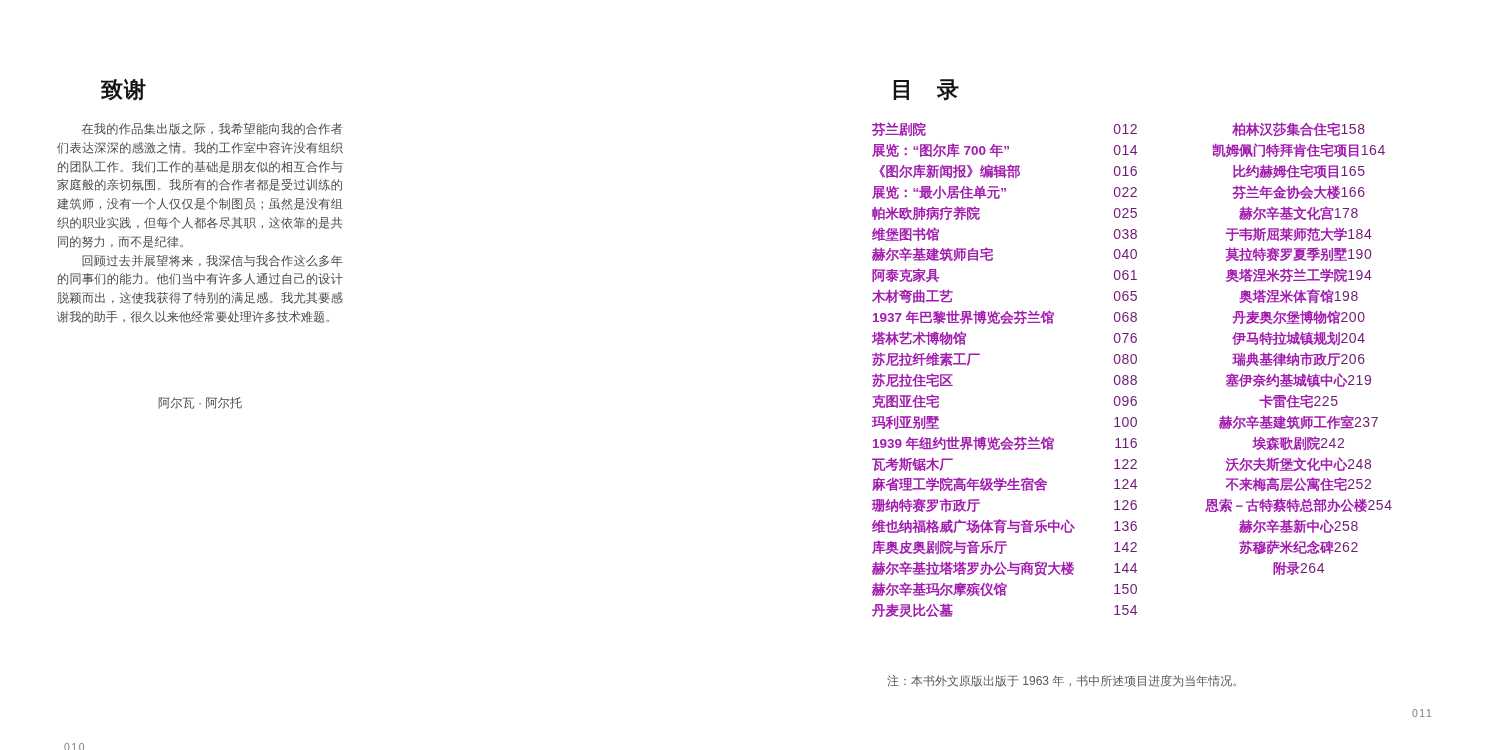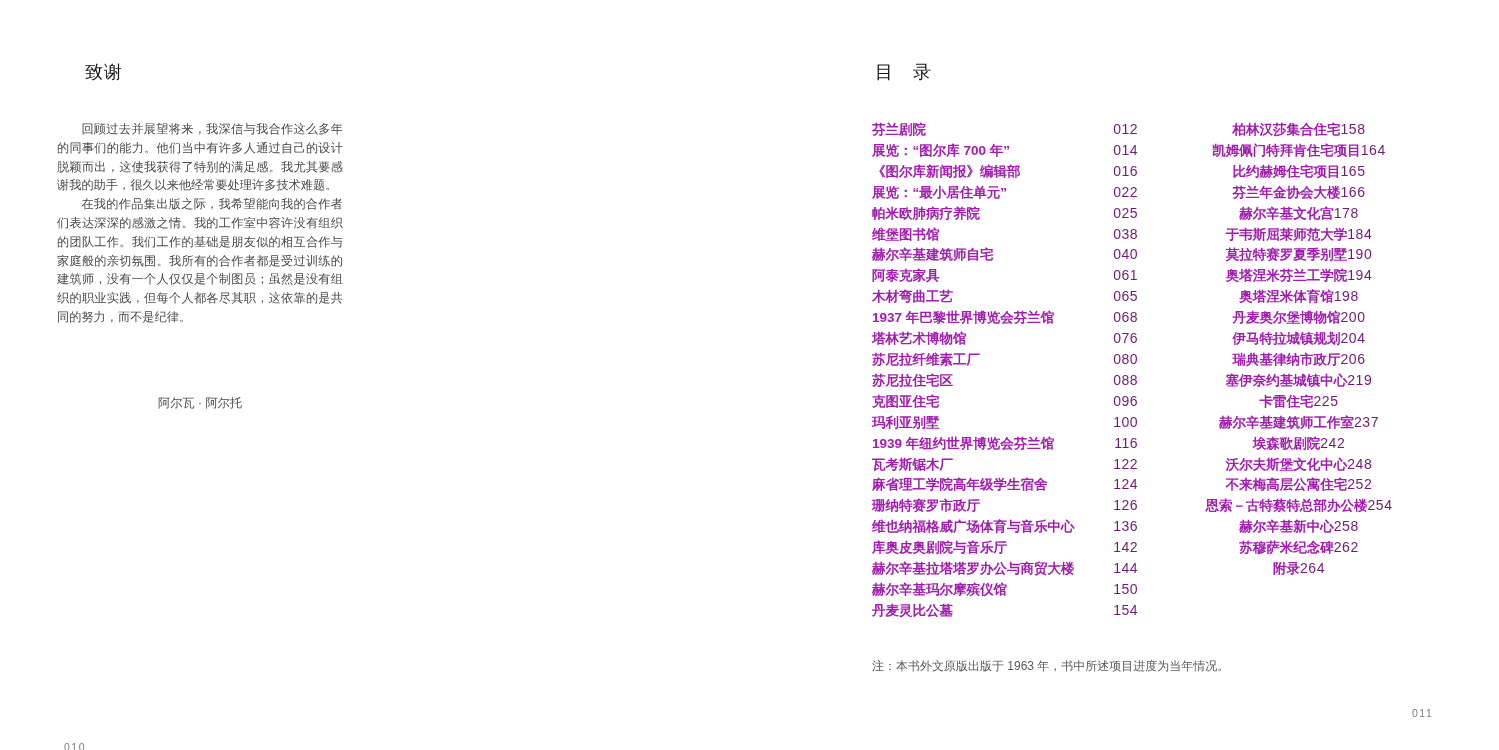--- a/index.html
+++ b/index.html
@@ -10,23 +10,23 @@
   }
   .spread {
     position: relative;
     width: 1499px;
     height: 750px;
     background: #ffffff;
     overflow: hidden;
   }
   .page-title {
     position: absolute;
-    margin: 0;
-    font-size: 18px;
-    font-weight: normal;
+    margin: 16px;
+    font-size: 22px;
+    font-weight: bold;
     color: #141414;
     letter-spacing: 1px;
     line-height: 1;
   }
   .ack-title { left: 85px; top: 63px; }
   .toc-title { left: 875px; top: 63px; }
 
   .body-text {
     position: absolute;
     left: 57px;
@@ -73,21 +73,21 @@
     font-weight: normal;
     font-size: 14px;
     color: #701a75;
     letter-spacing: 0.5px;
   }
 
   .note {
     position: absolute;
     left: 872px;
     top: 658px;
-    margin: 0;
+    margin: 15px;
     font-size: 12px;
     color: #5a5a5a;
   }
 
   .folio {
     position: absolute;
     font-size: 10.5px;
     color: #7d7d7d;
     letter-spacing: 1.5px;
   }
@@ -97,23 +97,23 @@
 </head>
 <body>
 
 <div class="spread">
 
   <section>
     <h1 class="page-title ack-title">致谢</h1>
 
     <div class="body-text">
 
+        <p class="para">在我的作品集出版之际，我希望能向我的合作者们表达深深的感激之情。我的工作室中容许没有组织的团队工作。我们工作的基础是朋友似的相互合作与家庭般的亲切氛围。我所有的合作者都是受过训练的建筑师，没有一个人仅仅是个制图员；虽然是没有组织的职业实践，但每个人都各尽其职，这依靠的是共同的努力，而不是纪律。</p>
+
         <p class="para">回顾过去并展望将来，我深信与我合作这么多年的同事们的能力。他们当中有许多人通过自己的设计脱颖而出，这使我获得了特别的满足感。我尤其要感谢我的助手，很久以来他经常要处理许多技术难题。</p>
-
-        <p class="para">在我的作品集出版之际，我希望能向我的合作者们表达深深的感激之情。我的工作室中容许没有组织的团队工作。我们工作的基础是朋友似的相互合作与家庭般的亲切氛围。我所有的合作者都是受过训练的建筑师，没有一个人仅仅是个制图员；虽然是没有组织的职业实践，但每个人都各尽其职，这依靠的是共同的努力，而不是纪律。</p>
 
       </div>
 
     <div class="signature">阿尔瓦 · 阿尔托</div>
 
     <div class="folio folio-left">010</div>
   </section>
 
   <section>
     <h1 class="page-title toc-title">目　录</h1>

